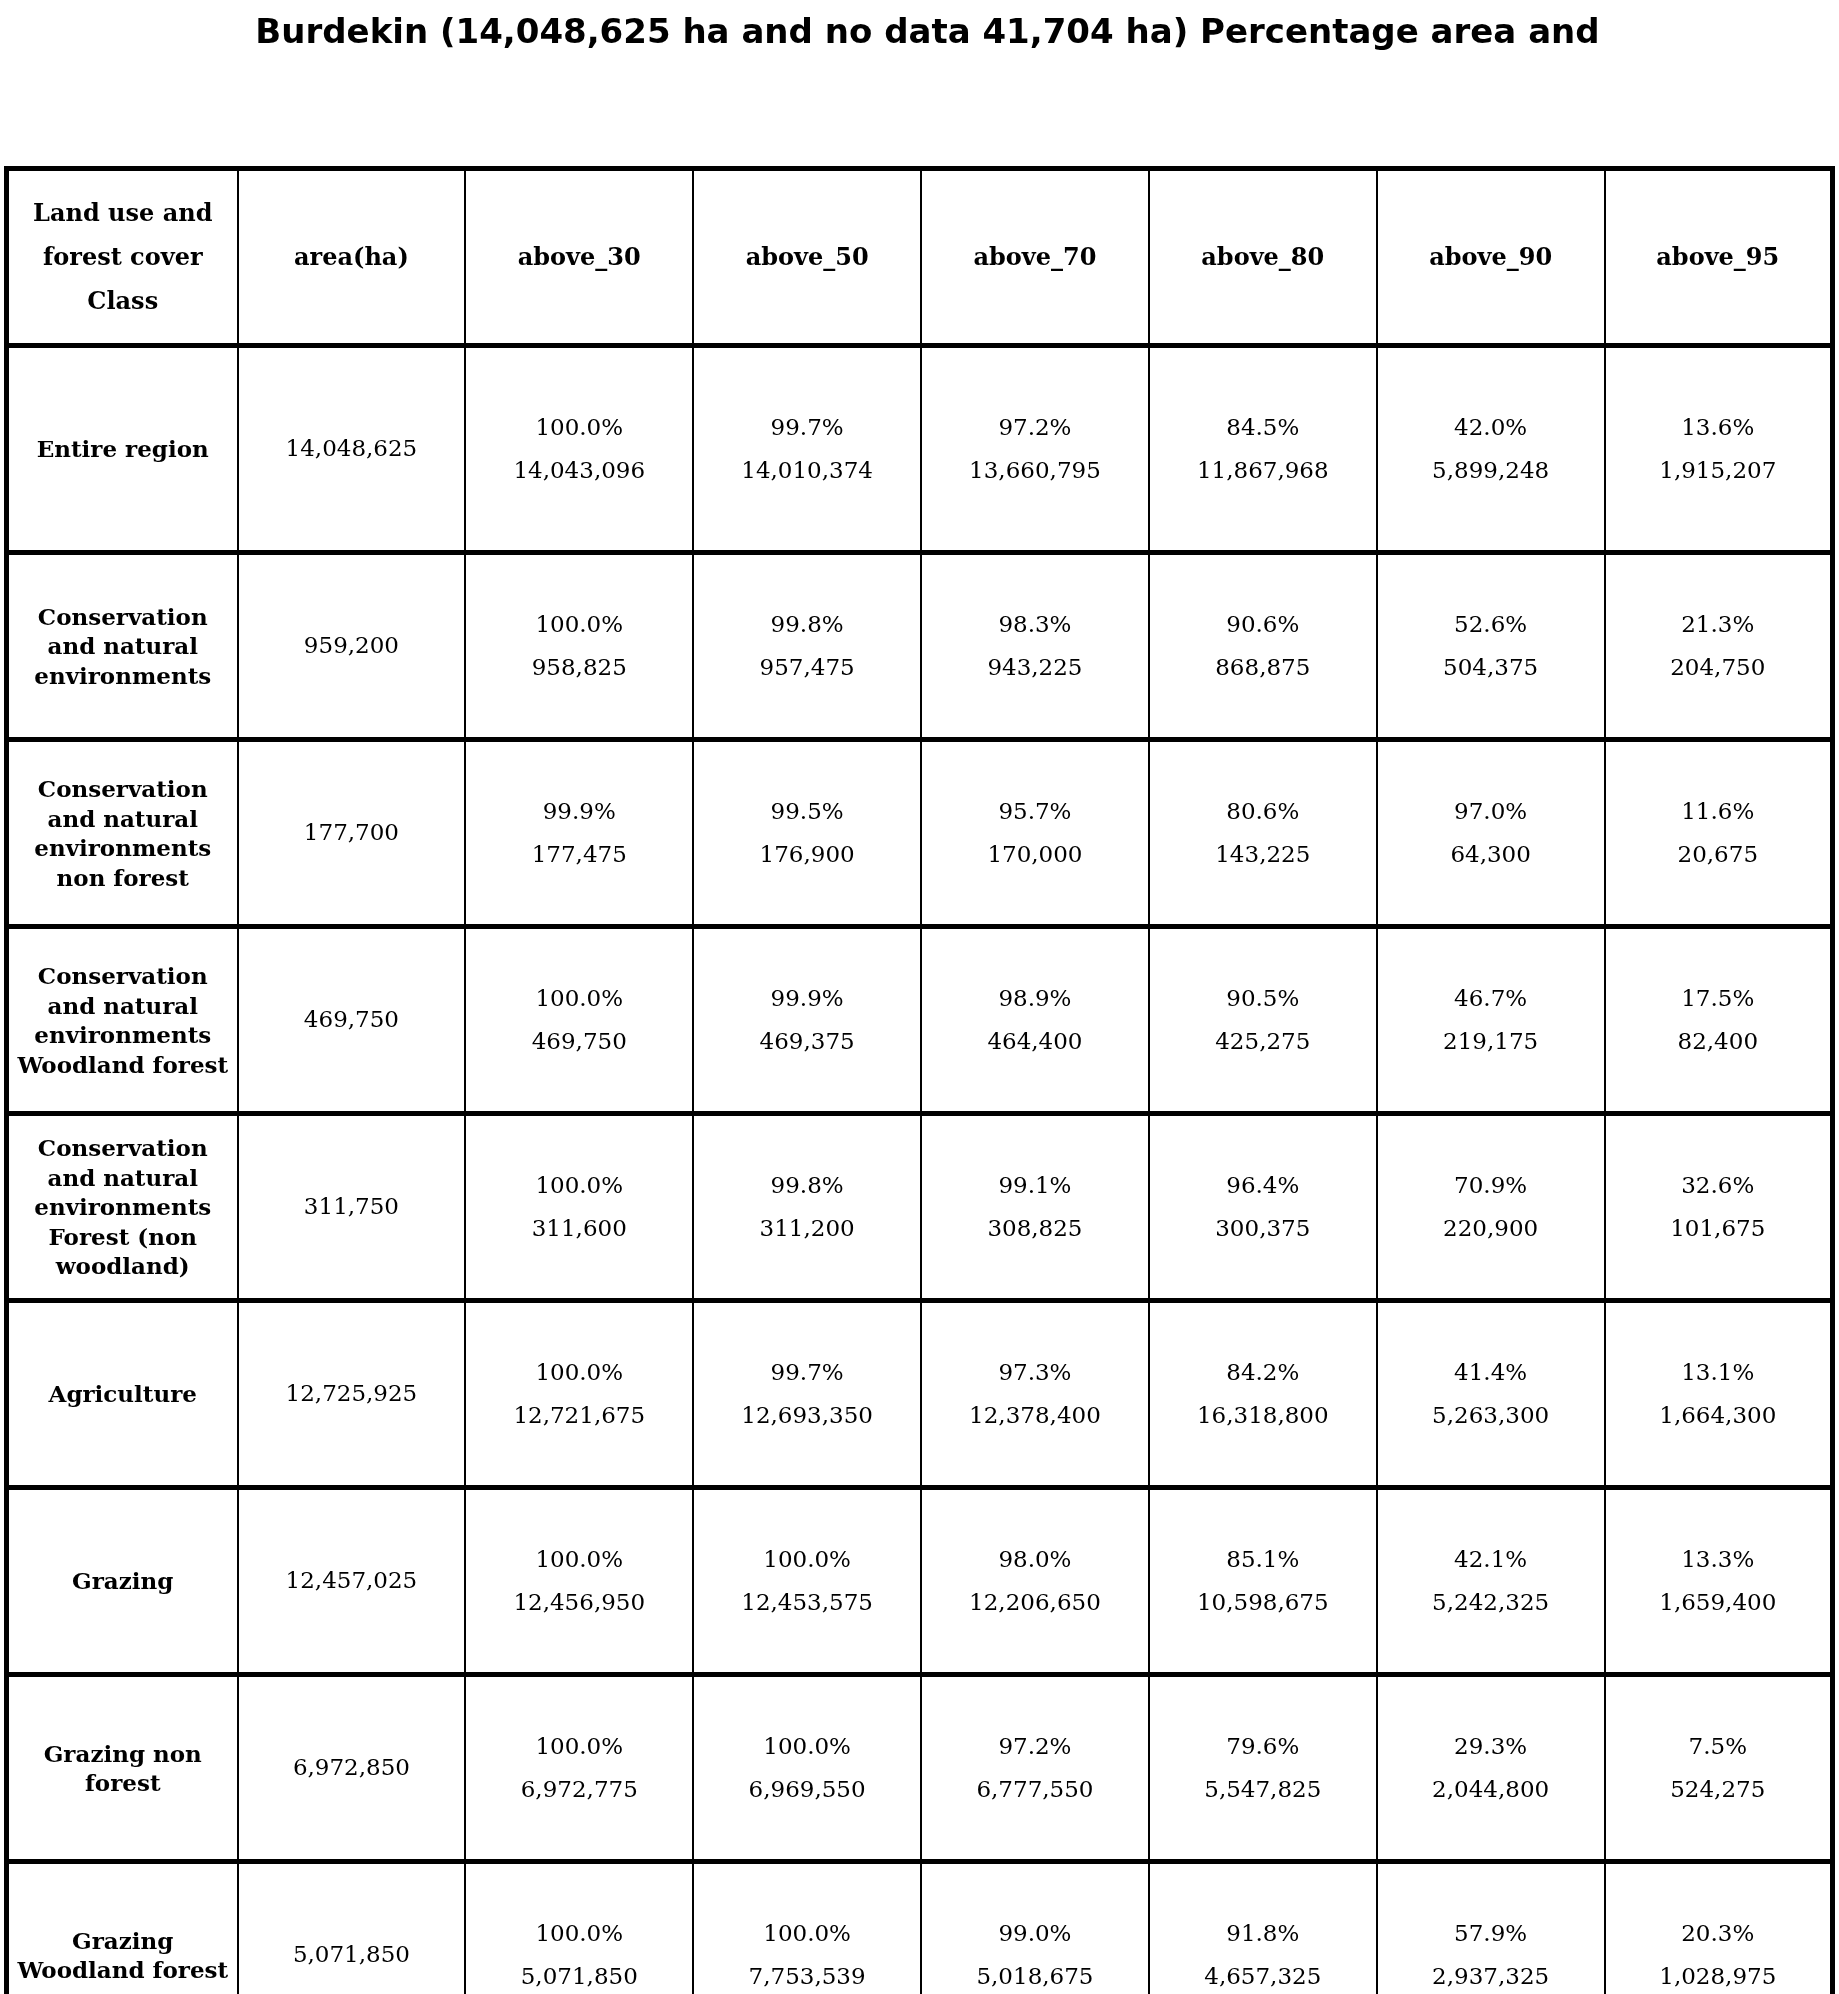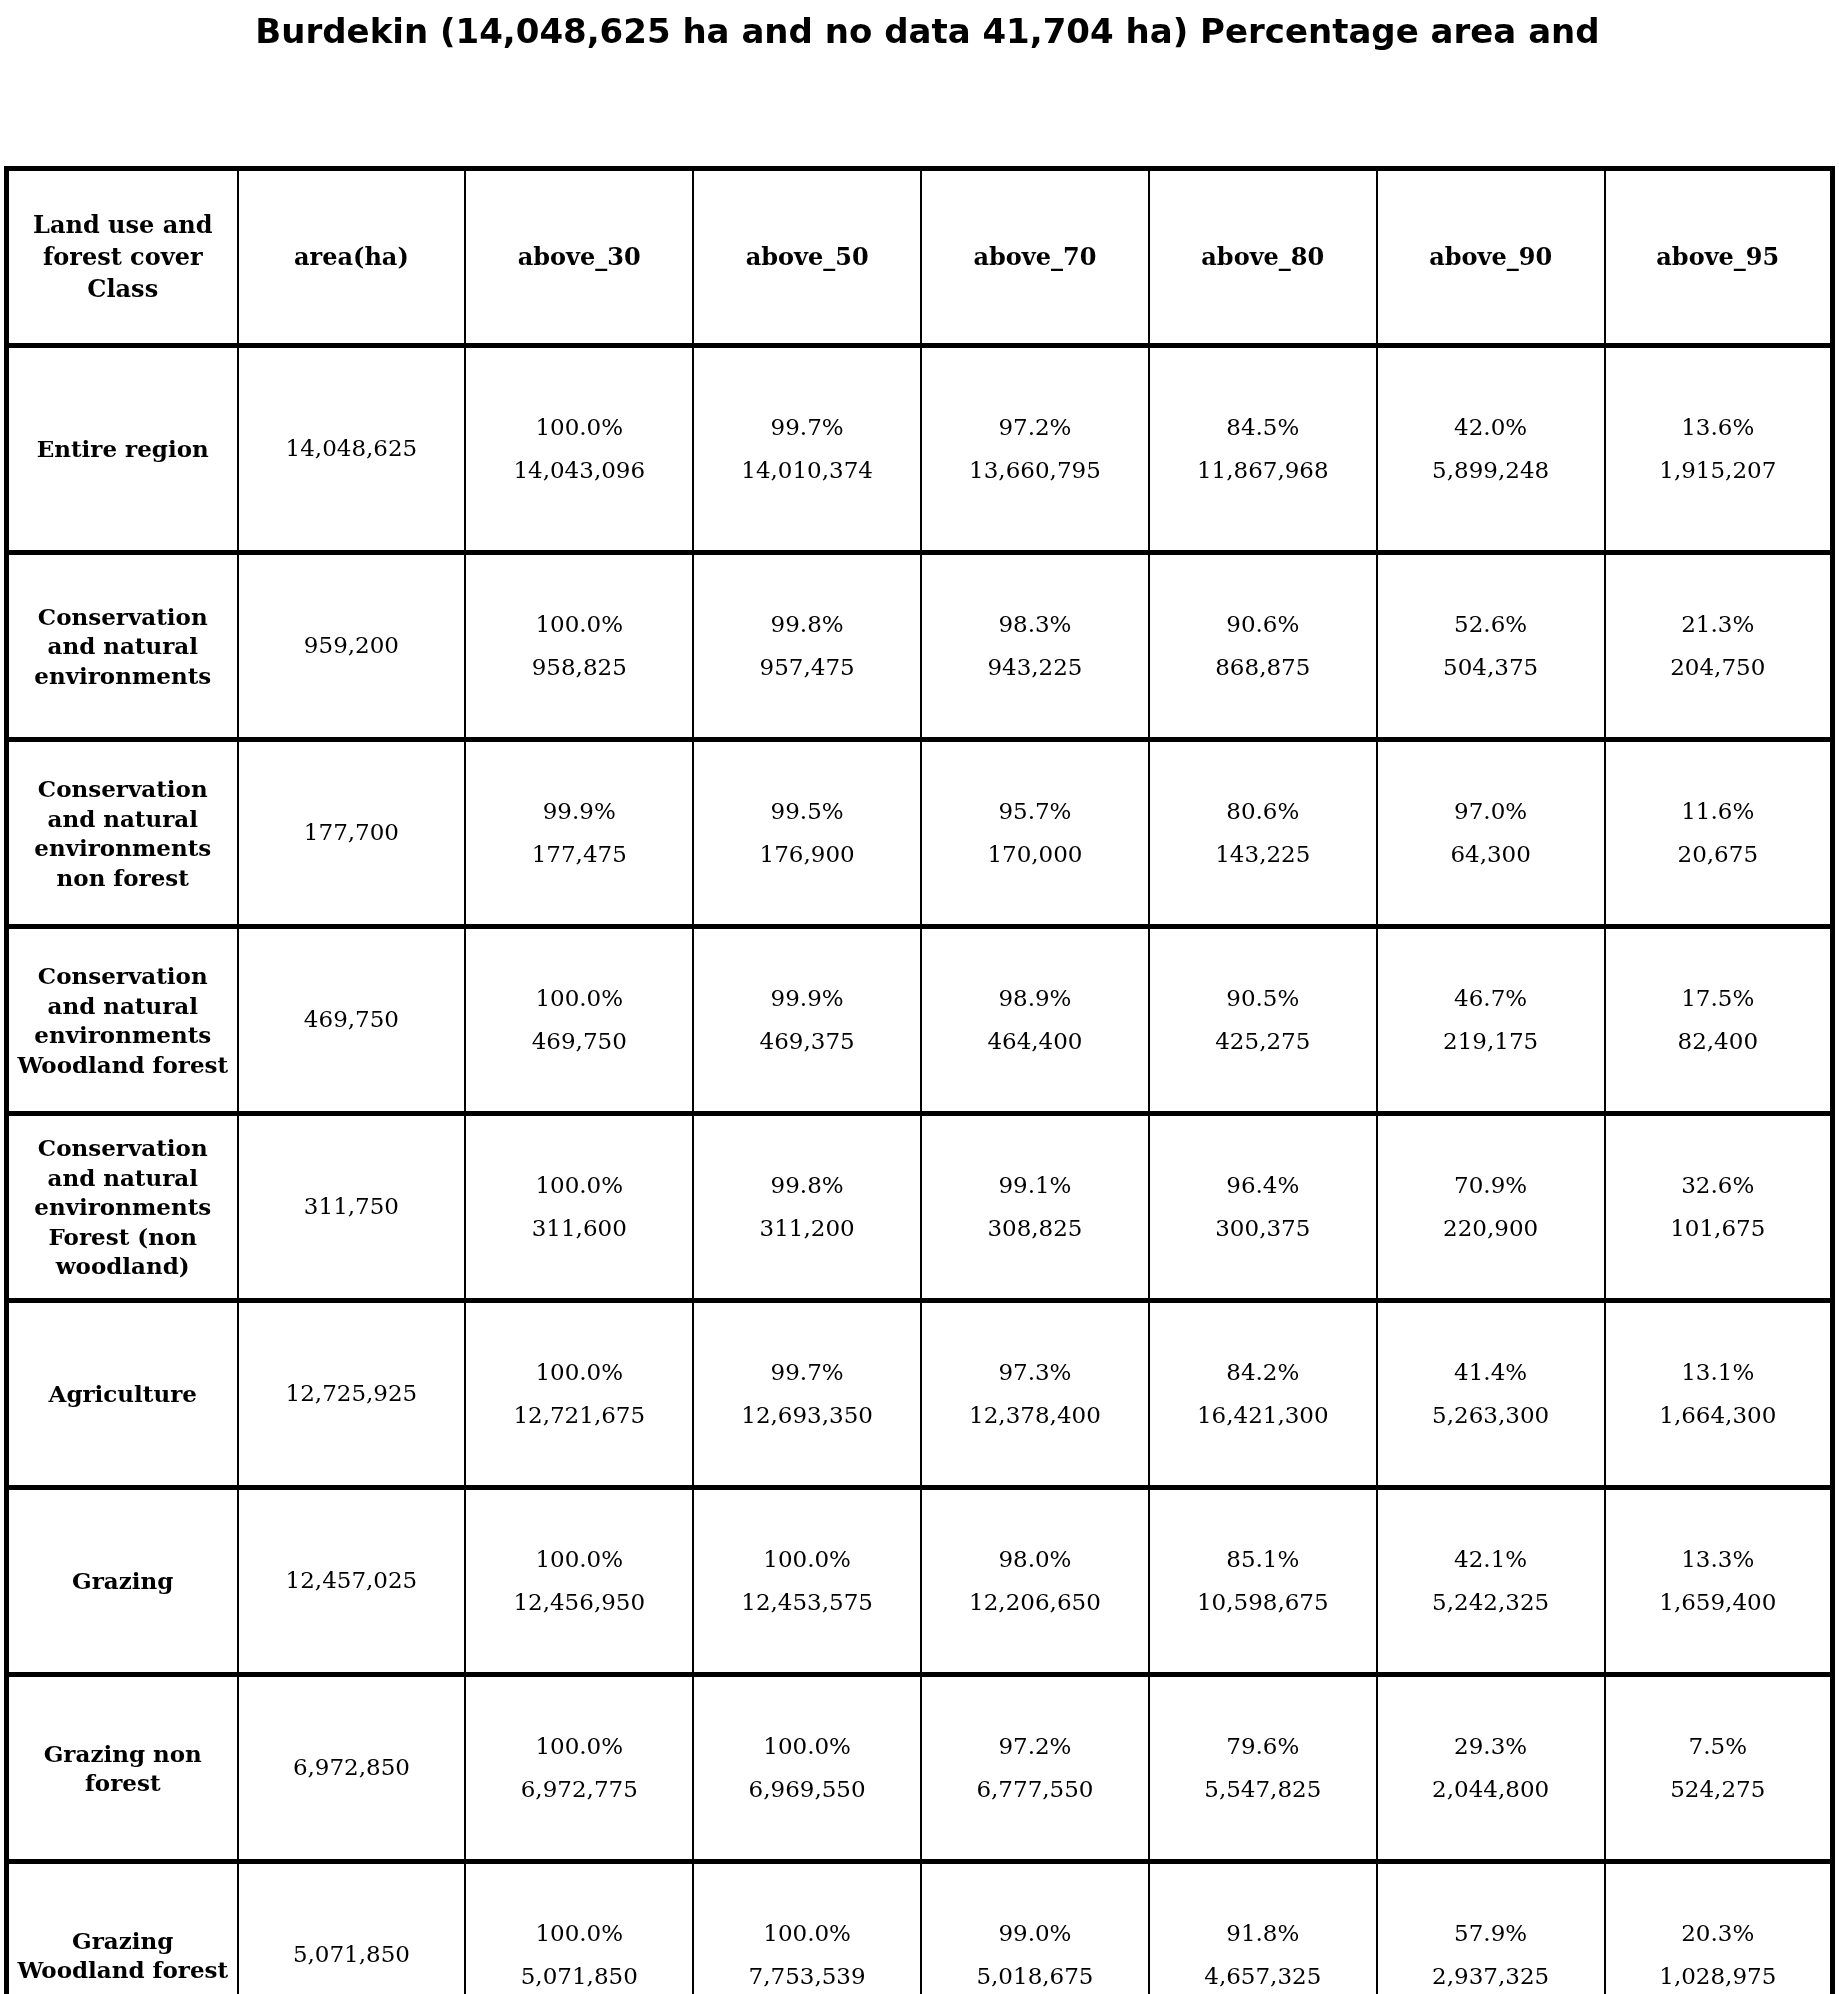--- a/index.html
+++ b/index.html
@@ -11,21 +11,21 @@
          font-family:"DejaVu Sans","Liberation Sans",sans-serif;
          font-weight:bold;font-size:34px;line-height:45px;color:#000;}
 
   
   #tbl{position:absolute;left:4px;top:166px;width:1831px;
        border-collapse:collapse;table-layout:fixed;}
   #tbl th,#tbl td{border-left:2px solid #000;border-right:2px solid #000;
        border-top:5.2px solid #000;border-bottom:5.2px solid #000;
        vertical-align:middle;text-align:center;overflow:hidden;}
   #tbl{border:5.6px solid #000;}
-  #tbl th{height:172px;font-weight:bold;font-size:24px;line-height:32px;padding:0 12px;}
+  #tbl th{height:172px;font-weight:bold;font-size:24px;line-height:44px;padding:0 12px;}
   #tbl td{font-size:23px;padding:0 4px;}
   td.cls{font-weight:bold;font-size:21.5px;line-height:29.5px;}
   .vwrap{display:flex;flex-direction:column;gap:17px;align-items:center;}
   .pct,.ha,.area-val{line-height:25.5px;}
 
   
   #footer{position:absolute;left:0;top:0;width:1839px;height:2548px;pointer-events:none;
           font-family:"DejaVu Sans","Liberation Sans",sans-serif;}
 </style>
 </head>
@@ -290,21 +290,21 @@
           </td>
           <td>
             <div class="vwrap">
               <div class="pct">97.3%</div>
               <div class="ha">12,378,400</div>
             </div>
           </td>
           <td>
             <div class="vwrap">
               <div class="pct">84.2%</div>
-              <div class="ha">16,421,300</div>
+              <div class="ha">16,318,800</div>
             </div>
           </td>
           <td>
             <div class="vwrap">
               <div class="pct">41.4%</div>
               <div class="ha">5,263,300</div>
             </div>
           </td>
           <td>
             <div class="vwrap">

